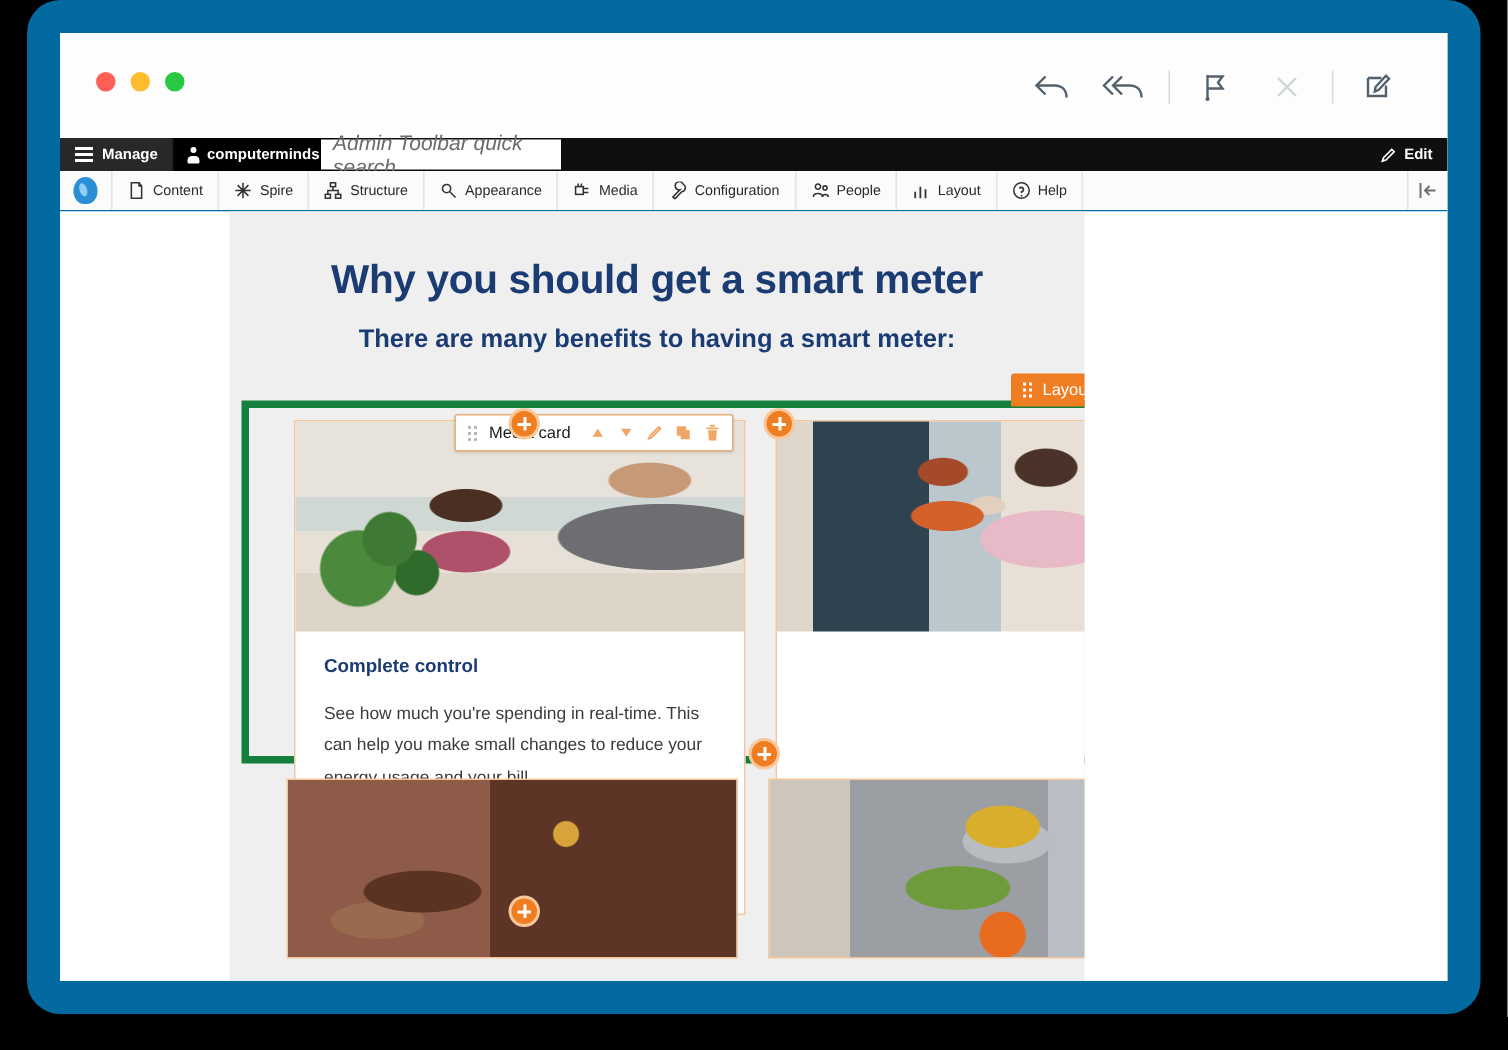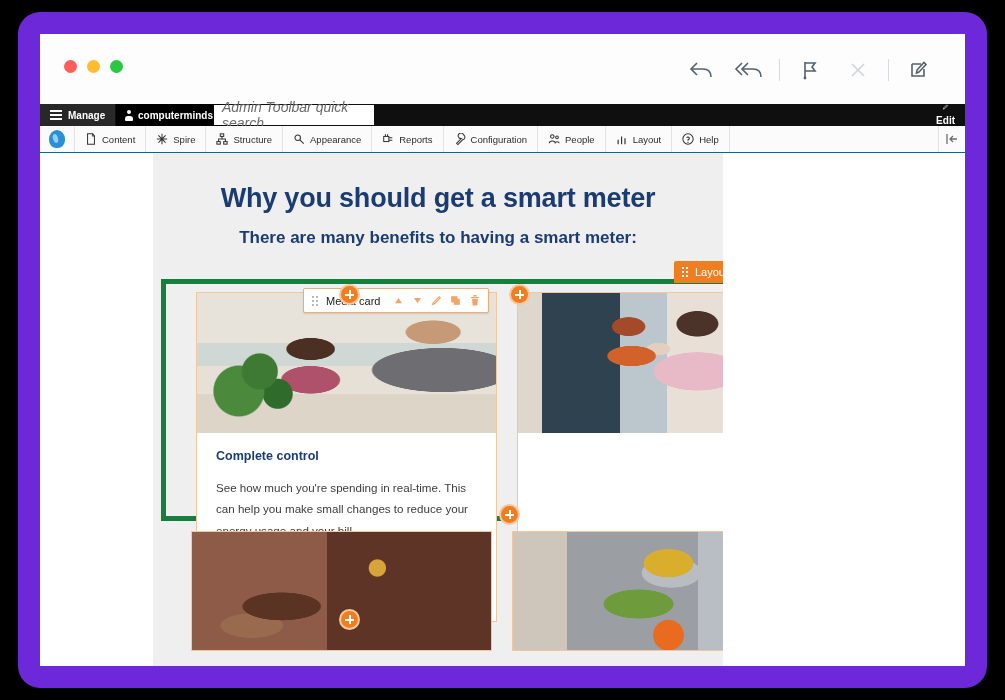--- a/index.html
+++ b/index.html
@@ -5,22 +5,22 @@
   html,body{margin:0;padding:0;}
   body{
     width:1005px;height:700px;overflow:hidden;
     background:#000;
     font-family:"Liberation Sans",sans-serif;
     -webkit-font-smoothing:antialiased;
   }
 
   
   #frame{
-    position:absolute;left:18px;top:12px;width:969px;height:676px;
-    background:#6d28d9;border-radius:22px;overflow:hidden;
+    position:absolute;left:18px;top:0;width:969px;height:676px;
+    background:#0369a1;border-radius:22px;overflow:hidden;
     box-shadow:0 0 0 1px #000;
   }
   #window{
     position:absolute;left:22px;top:22px;width:925px;height:632px;
     background:#ffffff;overflow:hidden;
   }
 
   
   #titlebar{
     position:absolute;left:0;top:0;width:100%;height:70px;
@@ -60,21 +60,21 @@
   }
   .usr-ico::before{content:"";position:absolute;left:2px;top:0;width:4px;height:4px;border-radius:50%;background:#fff;}
   .usr-ico::after{content:"";position:absolute;left:0;bottom:0;width:8px;height:5px;border-radius:3px 3px 1px 1px;background:#fff;}
   .adm-search{
     position:absolute;left:174px;top:1px;width:152px;height:20px;
     background:#fff;color:#6b6b6b;font-size:14px;font-style:italic;
     display:flex;align-items:center;padding-left:8px;
   }
   .adm-edit{
     position:absolute;right:10px;top:0;height:22px;display:flex;align-items:center;gap:5px;
-    font-weight:bold;font-size:10px;flex-direction:column;
+    font-weight:bold;font-size:10px;
   }
 
   
   #menubar{
     position:absolute;left:0;top:92px;width:100%;height:26px;
     background:#fbfbfb;border-bottom:1px solid #0369a1;
     display:flex;align-items:stretch;font-size:9.5px;color:#2b2b2b;
   }
   .mlogo{
     width:34px;display:flex;align-items:center;justify-content:center;
@@ -327,21 +327,21 @@
             <path d="M8 8 L12.5 12.5"></path>
         </svg>
         <span>Appearance</span>
       </div>
 
       <div class="mitem">
         <svg class="mico" viewBox="0 0 14 14" fill="none" stroke="currentColor" stroke-width="1.2">
           <rect x="2" y="4" width="6" height="6"></rect>
             <path d="M8 5.5 H12 M8 8.5 H12 M4 4 V1.5 M6.5 4 V1.5"></path>
         </svg>
-        <span>Reports</span>
+        <span>Media</span>
       </div>
 
       <div class="mitem">
         <svg class="mico" viewBox="0 0 14 14" fill="none" stroke="currentColor" stroke-width="1.2">
           <path d="M11 2 A3.2 3.2 0 1 0 8.5 6.5 L3 12 L4.5 13.5 L10 8 A3.2 3.2 0 0 0 11 2 Z"></path>
         </svg>
         <span>Configuration</span>
       </div>
 
       <div class="mitem">

